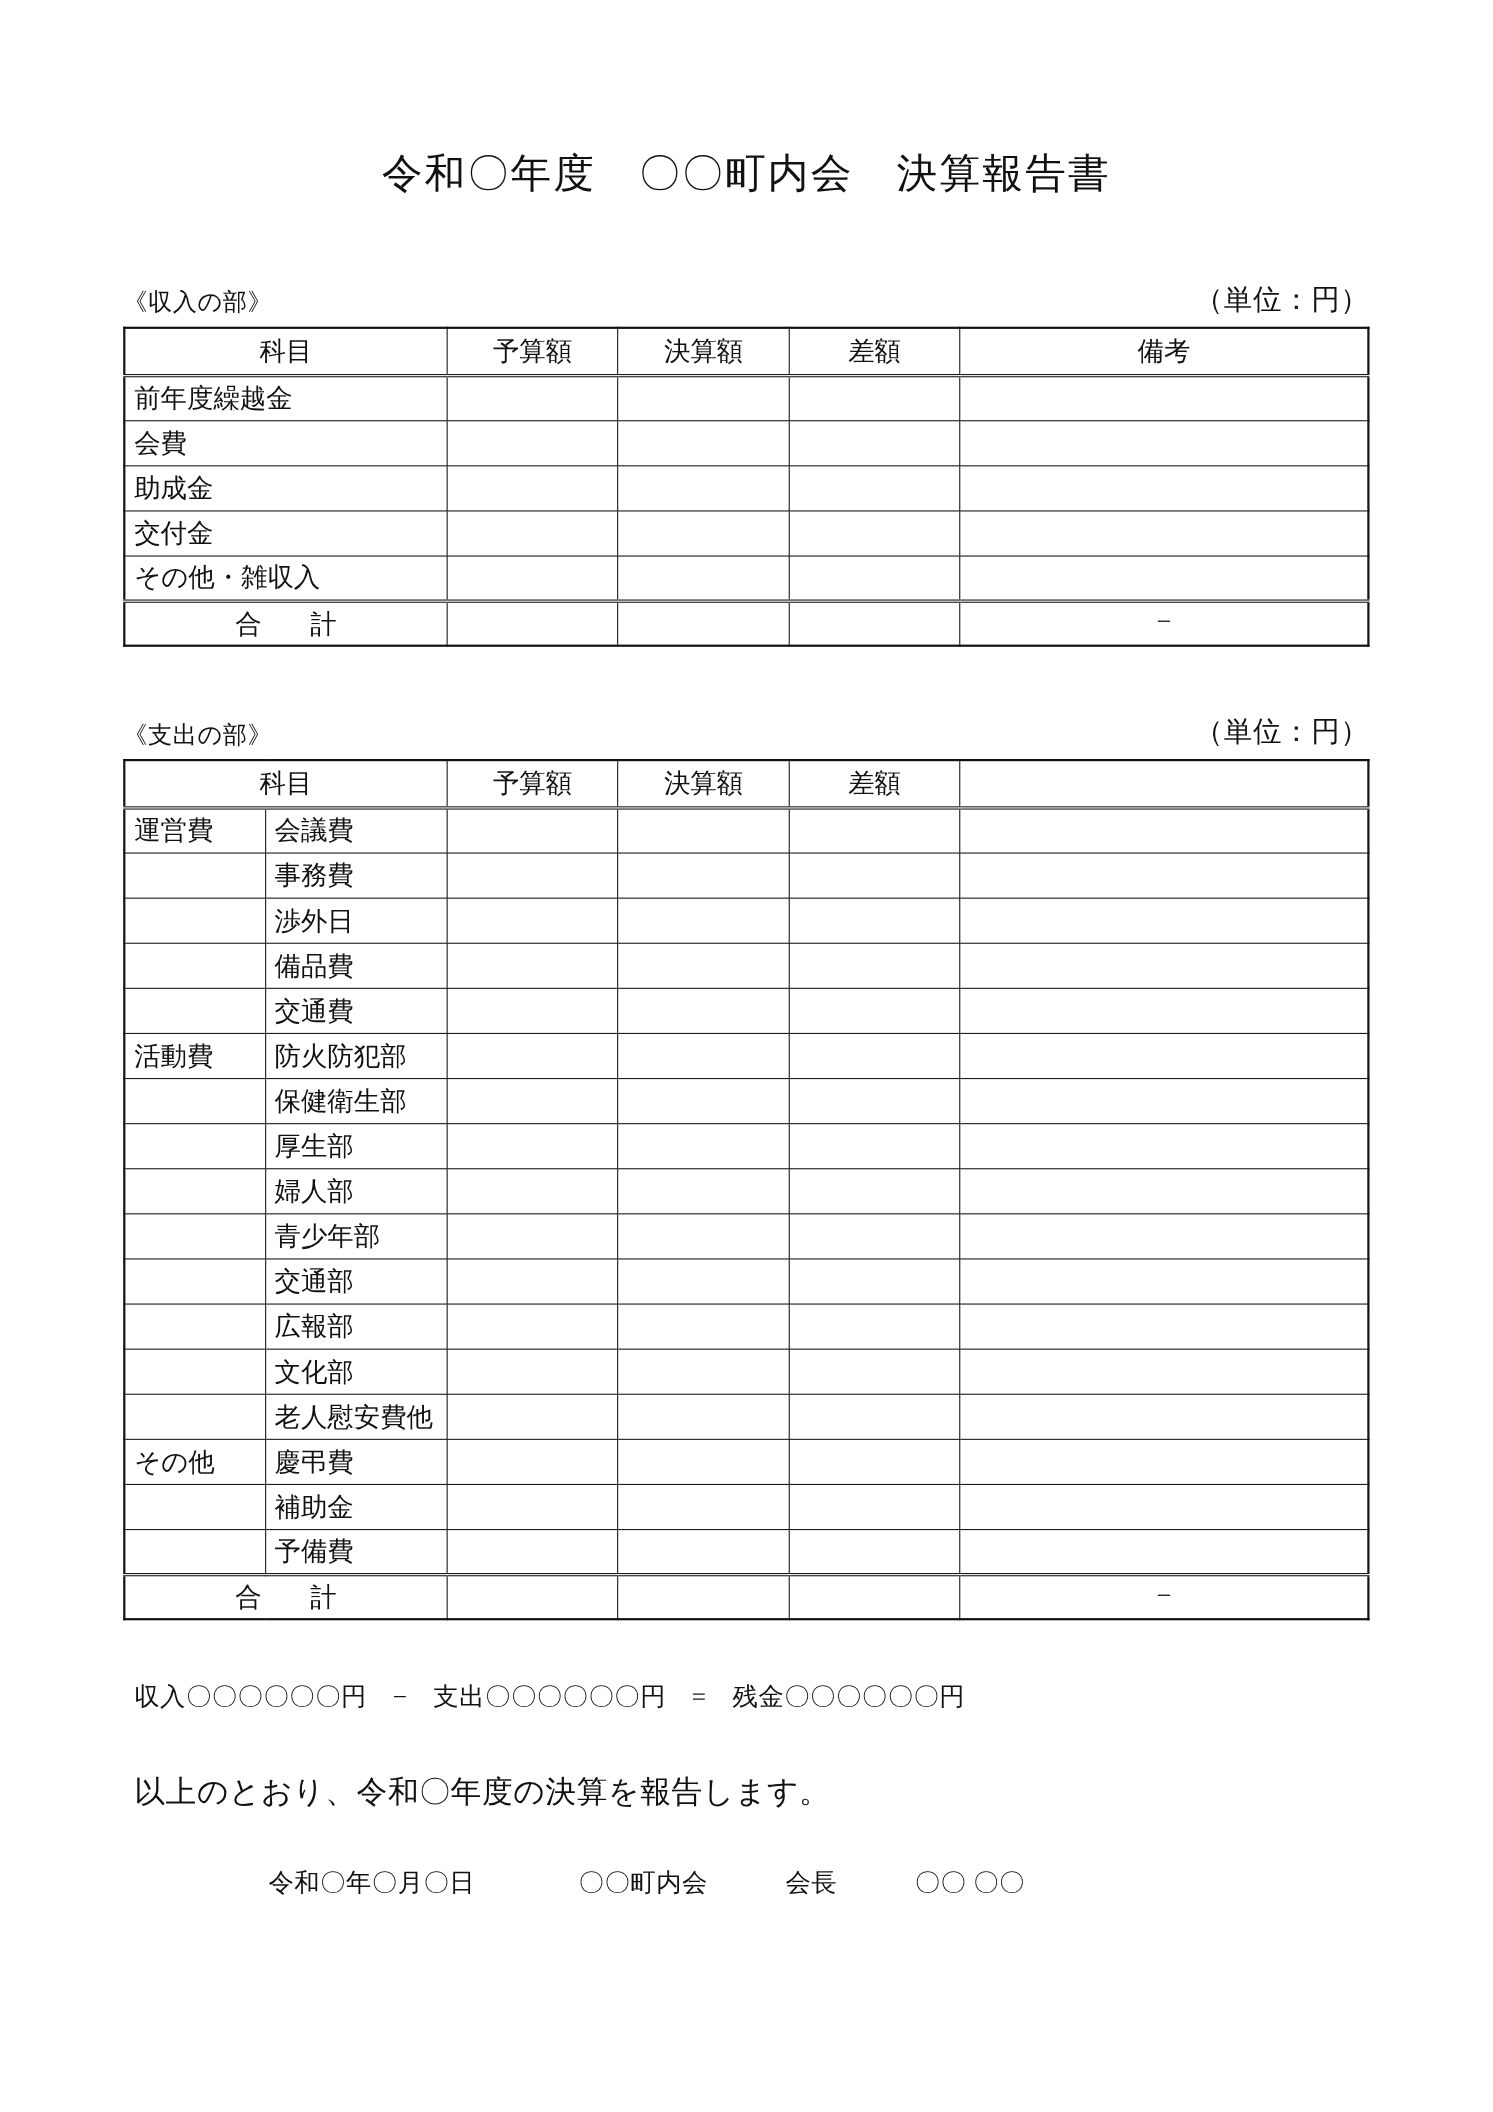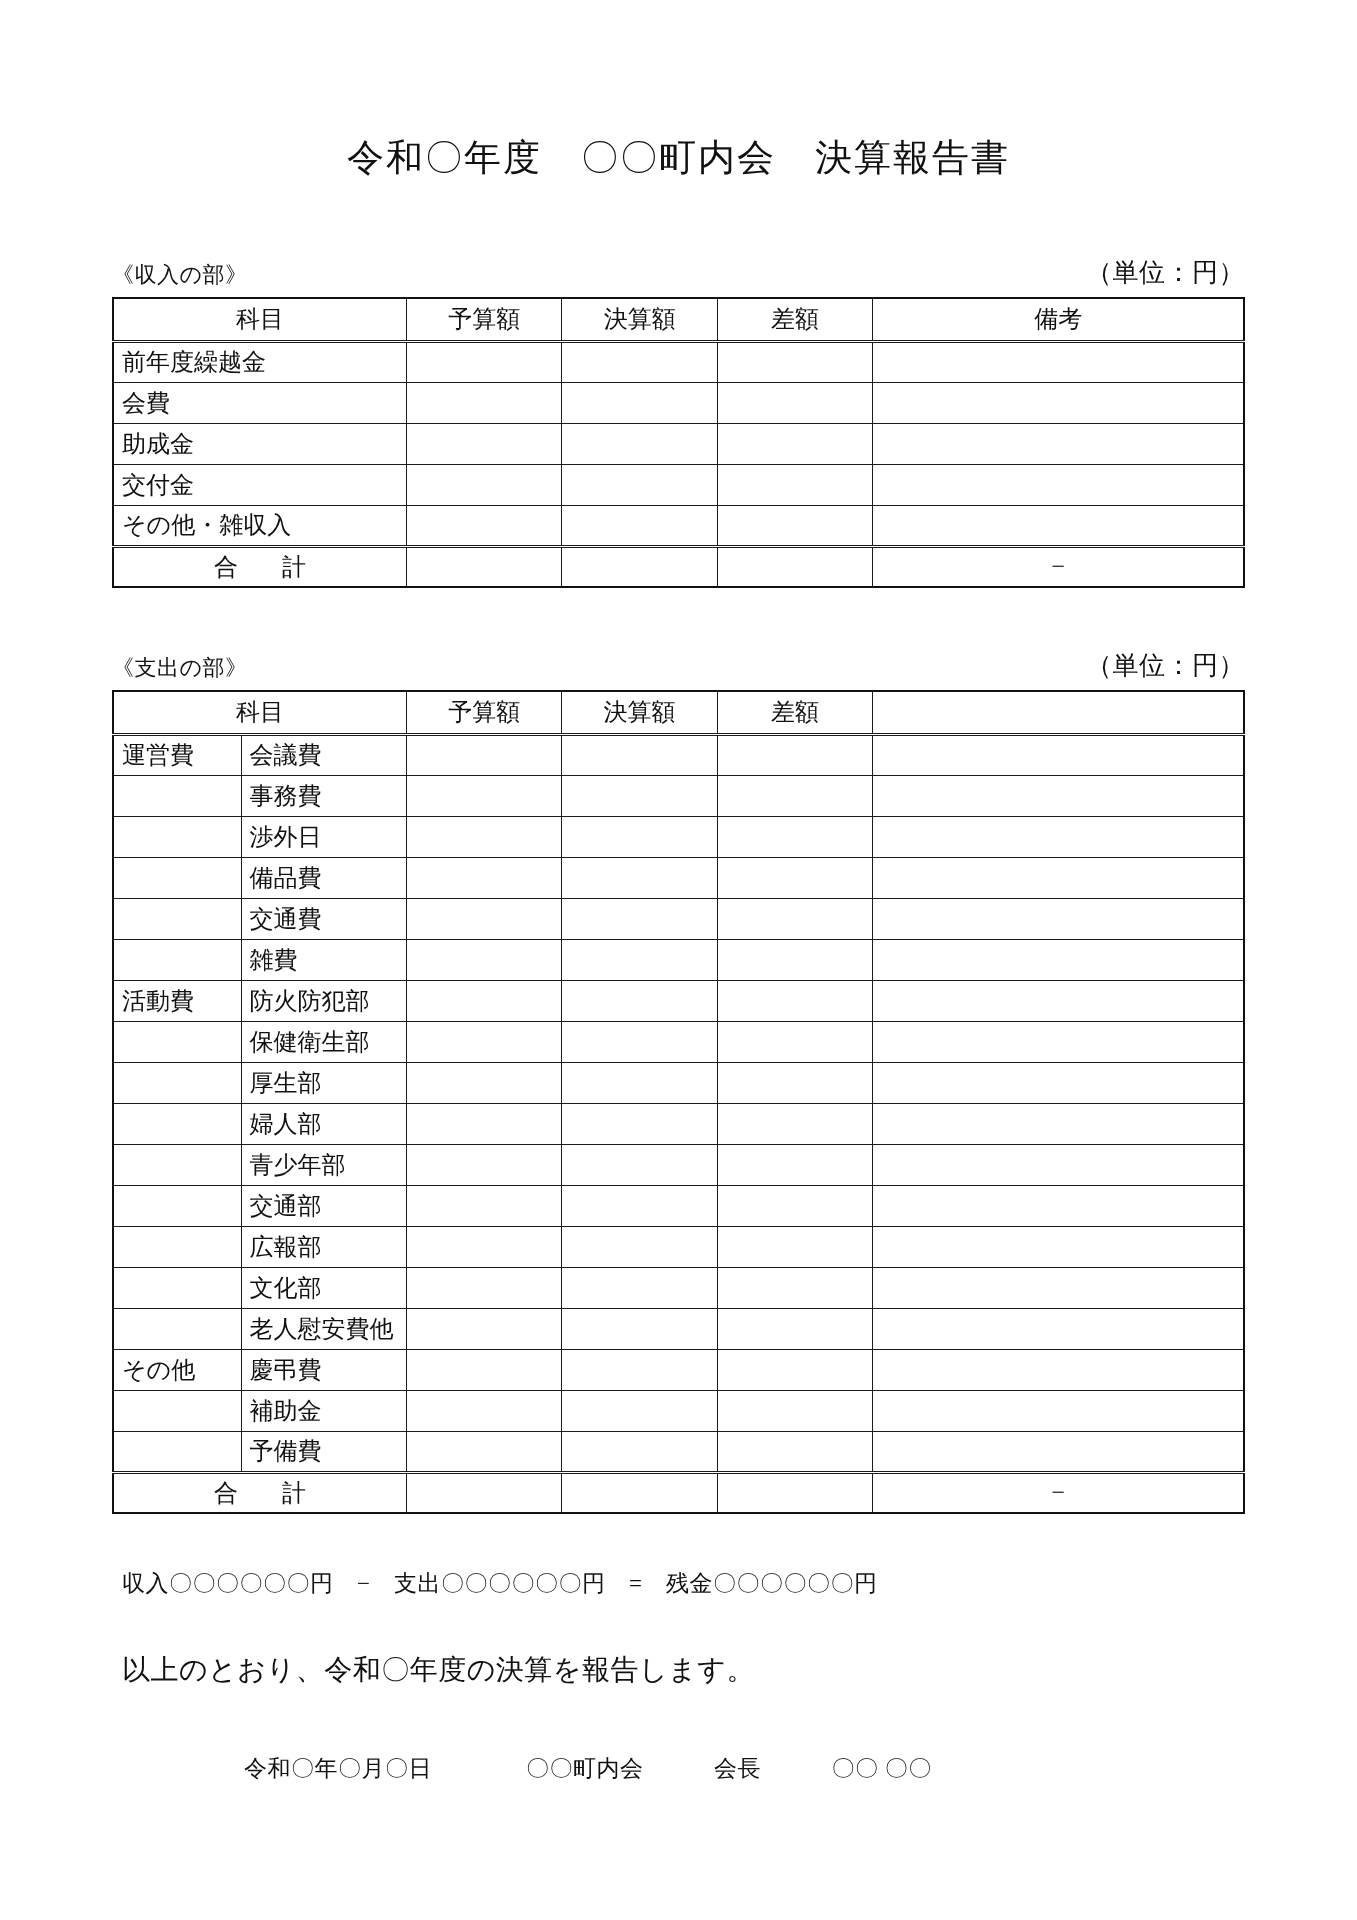--- a/index.html
+++ b/index.html
@@ -102,21 +102,21 @@
   }
   .statement-line {
     font-size: 28px;
     margin-top: 52px;
     margin-left: 10px;
     white-space: pre;
     letter-spacing: 0.5px;
   }
   .signature-line {
     font-size: 23px;
-    margin-top: 64px;
+    margin-top: 48px;
     margin-left: 132px;
     margin-bottom: 70px;
     white-space: pre;
     letter-spacing: 0.5px;
   }
 </style>
 </head>
 <body>
 
 <div class="page">
@@ -249,28 +249,20 @@
         </tr>
         <tr>
           <td class="cell-group"></td>
           <td class="cell-item">交通費</td>
           <td class="cell-num"></td>
           <td class="cell-num"></td>
           <td class="cell-num"></td>
           <td class="cell-item"></td>
         </tr>
         <tr>
-          <td class="cell-group"></td>
-          <td class="cell-item">雑費</td>
-          <td class="cell-num"></td>
-          <td class="cell-num"></td>
-          <td class="cell-num"></td>
-          <td class="cell-item"></td>
-        </tr>
-        <tr>
           <td class="cell-group">活動費</td>
           <td class="cell-item">防火防犯部</td>
           <td class="cell-num"></td>
           <td class="cell-num"></td>
           <td class="cell-num"></td>
           <td class="cell-item"></td>
         </tr>
         <tr>
           <td class="cell-group"></td>
           <td class="cell-item">保健衛生部</td>

